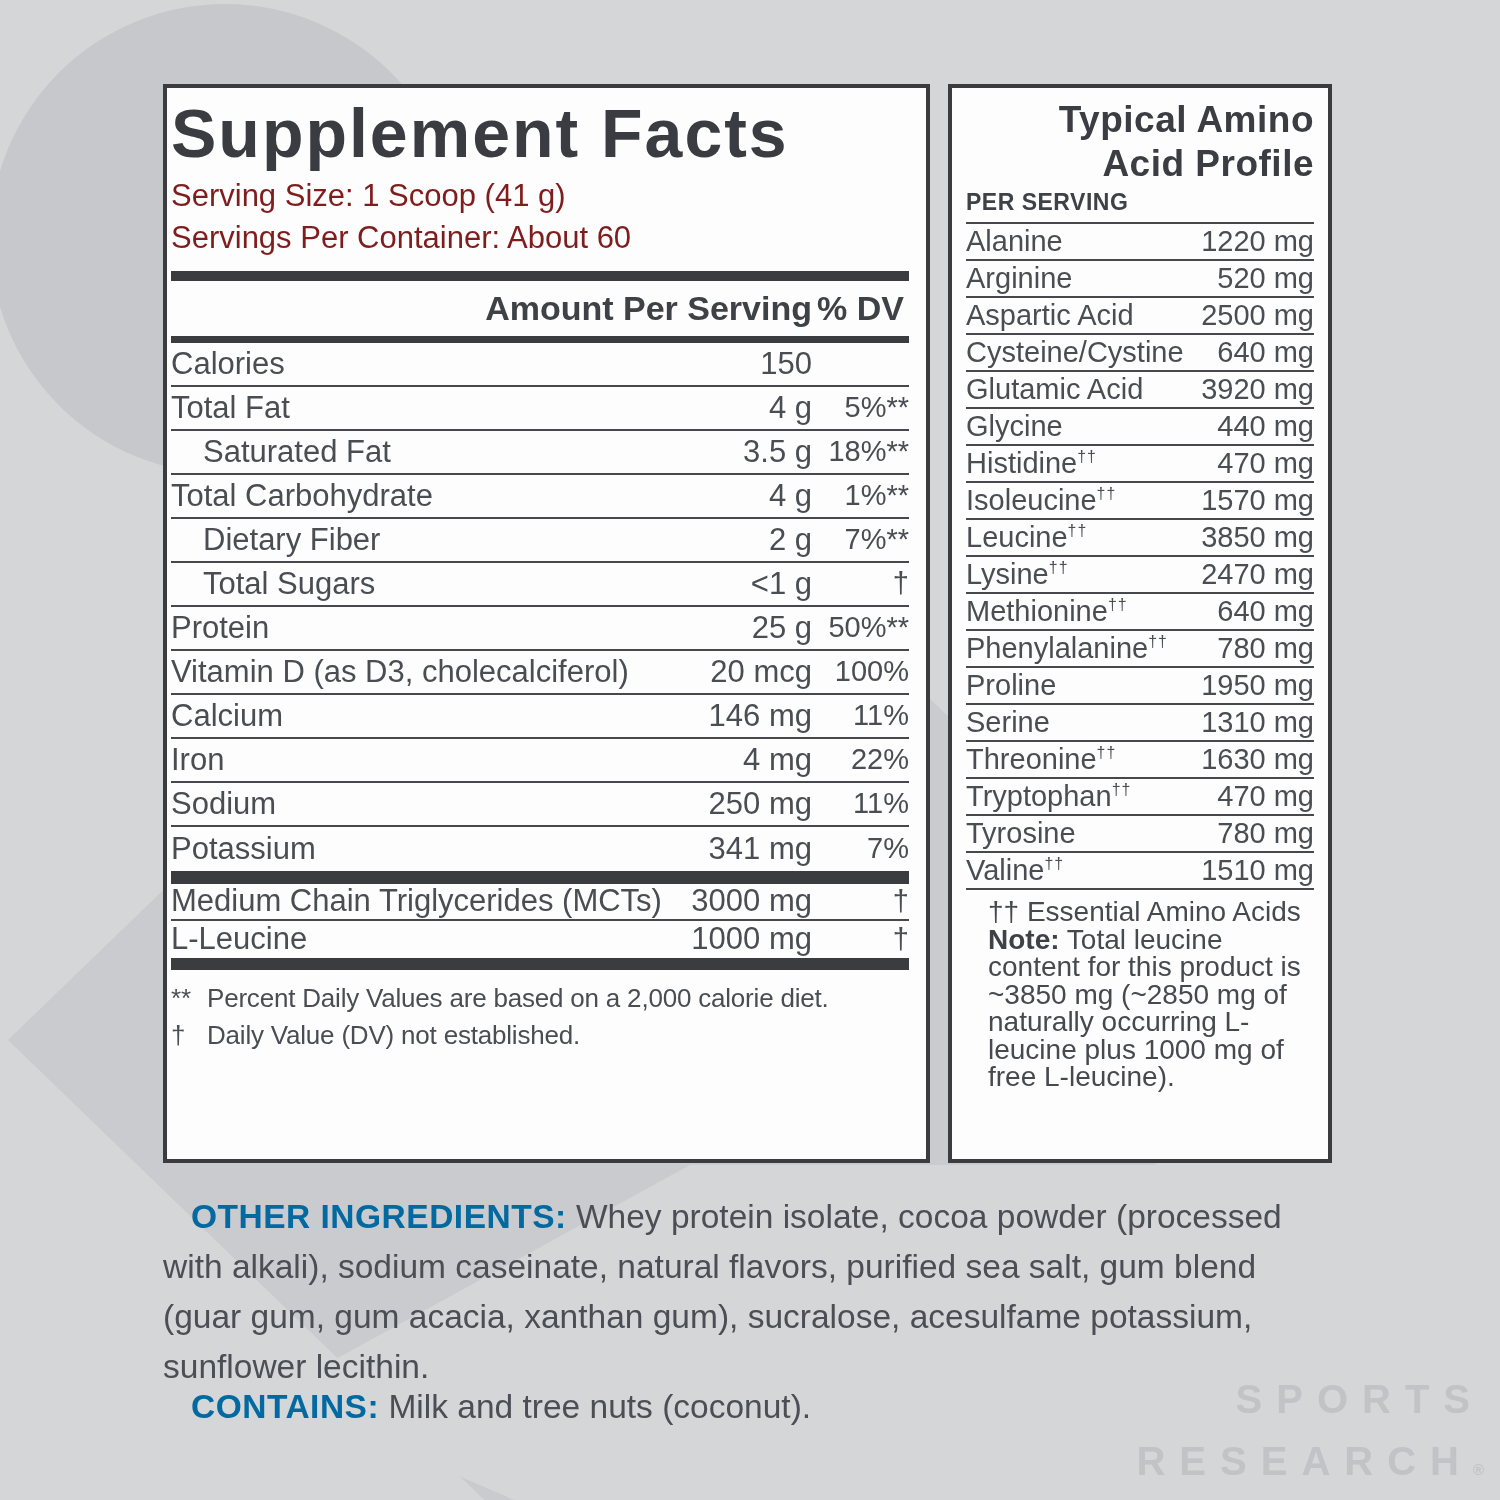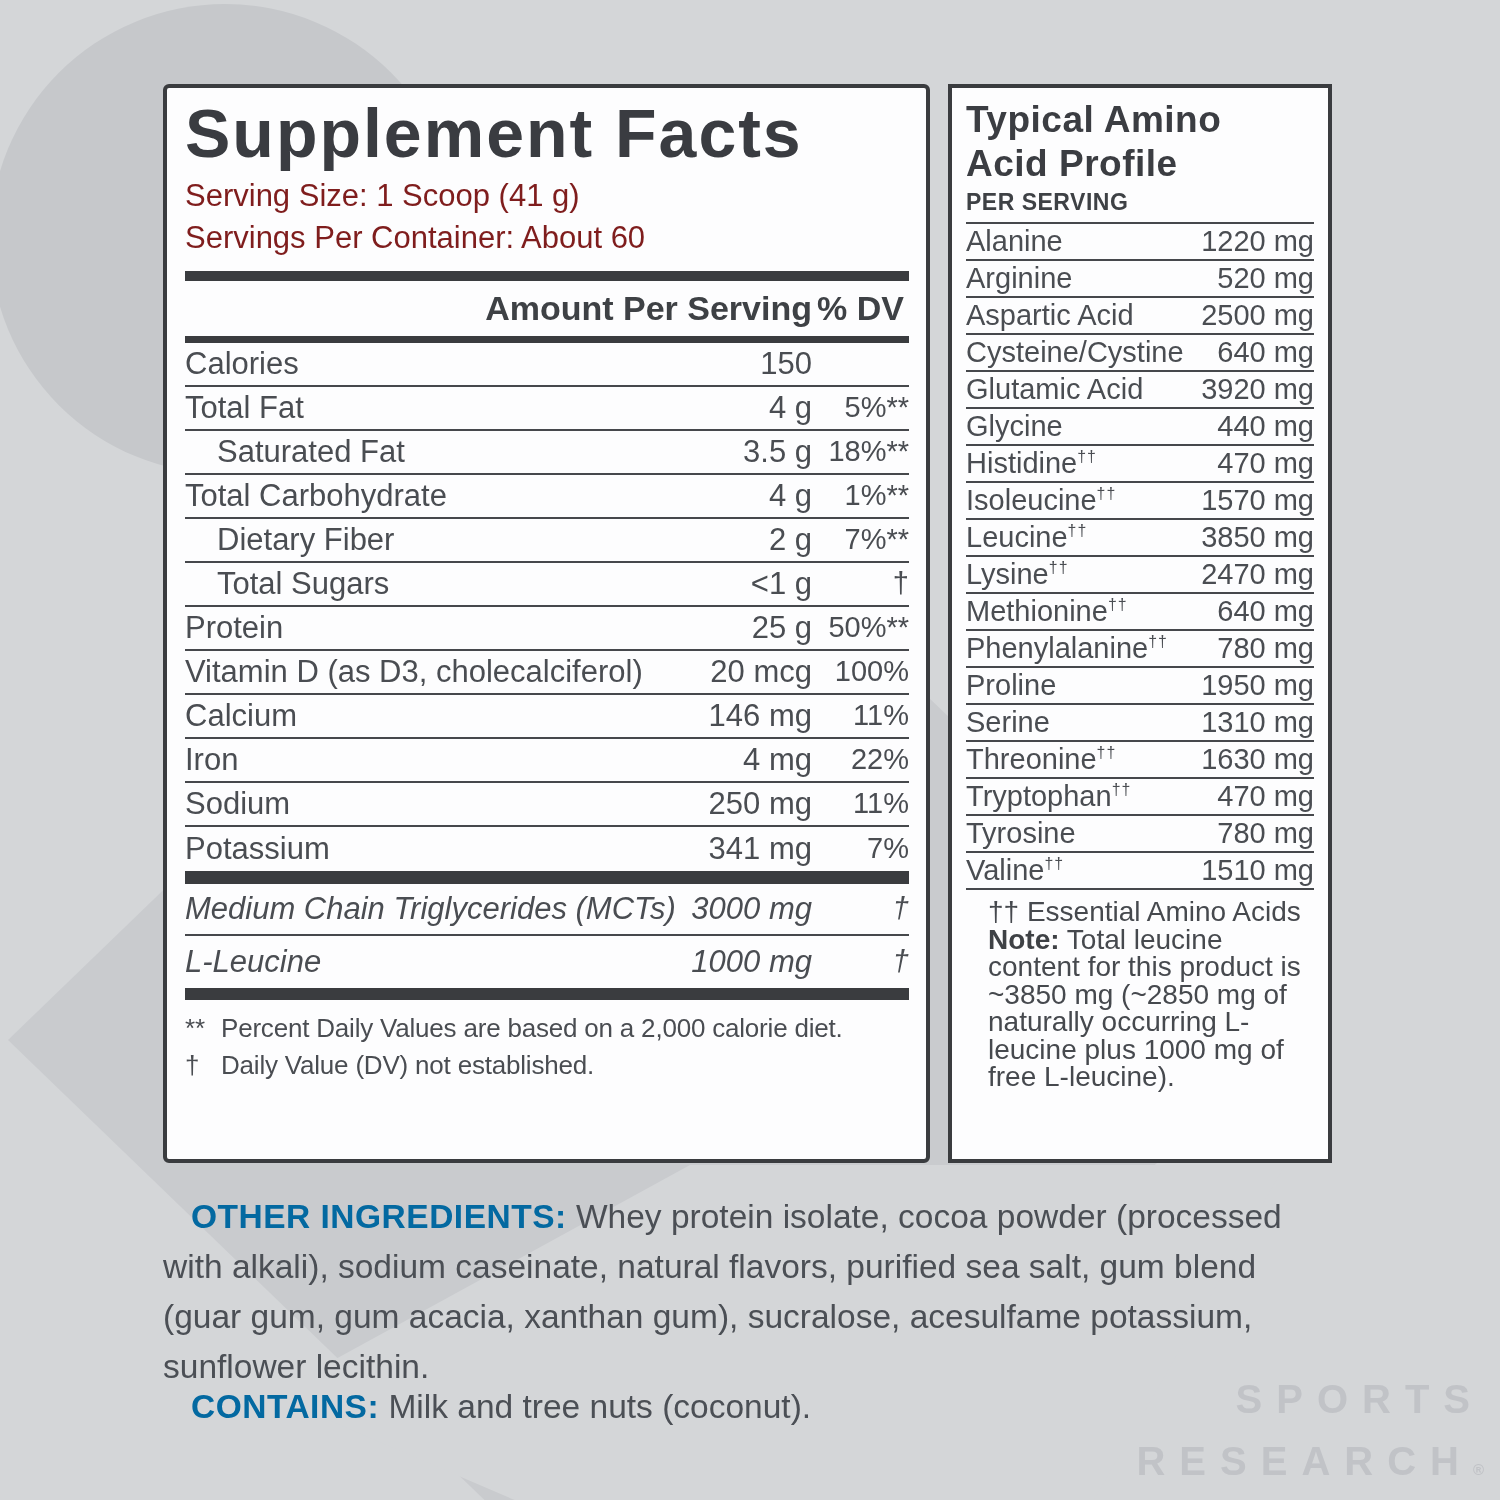--- a/index.html
+++ b/index.html
@@ -30,21 +30,21 @@
     text-align:right;color:#c1c3c7;font-weight:bold;
     font-size:40px;letter-spacing:14px;line-height:62px;white-space:nowrap;
   }
   .watermark .reg{font-size:15px;letter-spacing:0;vertical-align:baseline;}
   
   .panel{
     position:absolute;top:84px;z-index:2;background:#fdfdfe;
     border:4px solid #3a3c3f;box-sizing:border-box;height:1079px;
     color:#4a4d52;
   }
-  .panel-sf{left:163px;width:767px;padding:8px 17px 0 18px;border-radius:6px;}
+  .panel-sf{left:163px;width:767px;padding:8px 17px 0 4px;}
   .panel-aa{left:948px;width:384px;padding:10px 14px 0 14px;}
   
   .sf-title{
     margin:2px 0 6px 0;color:#3a3c41;font-size:68px;font-weight:bold;
     letter-spacing:2px;line-height:1.04;white-space:nowrap;
   }
   .serving-line{font-size:31px;line-height:42px;color:#7f1d1d;}
   .bar{background:#3a3c3f;}
   .bar-1{height:10px;margin-top:12px;}
   .bar-2{height:7px;}
@@ -53,32 +53,32 @@
   .sf-header{
     display:flex;justify-content:flex-end;align-items:flex-end;
     height:47px;padding-bottom:8px;font-weight:bold;font-size:34px;color:#3e4145;
   }
   .sf-header .h-dv{width:97px;text-align:center;}
   .sf-row{
     display:flex;align-items:center;height:44px;box-sizing:border-box;
     border-bottom:2px solid #46484c;font-size:31px;
   }
   #sf-rows .sf-row:last-child, #sf-extra-rows .sf-row:last-child{border-bottom:none;}
-  #sf-extra-rows .sf-row{height:52px;font-style:italic;}
+  #sf-extra-rows .sf-row{height:37px;}
   .sf-row .label{flex:1;white-space:nowrap;}
   .sf-row.indent .label{padding-left:32px;}
   .sf-row .amount{text-align:right;white-space:nowrap;}
   .sf-row .dv{width:97px;text-align:right;white-space:nowrap;font-size:29px;}
   .footnotes{margin-top:10px;font-size:26px;line-height:37px;letter-spacing:-0.2px;}
   .fn{display:flex;}
   .fn-sym{width:36px;flex:none;}
   
   .aa-title{
     margin:0;color:#3b3d42;font-size:37px;font-weight:bold;
-    letter-spacing:0.5px;line-height:1.18;
+    letter-spacing:0.5px;line-height:1.18;text-align:right;
   }
   .aa-sub{
     font-size:23px;font-weight:bold;color:#3e4145;letter-spacing:0.5px;
     padding:4px 0 6px 0;border-bottom:2px solid #46484c;
   }
   .aa-row{
     display:flex;align-items:center;justify-content:space-between;
     height:37px;box-sizing:border-box;border-bottom:2px solid #46484c;
     font-size:29px;
   }

